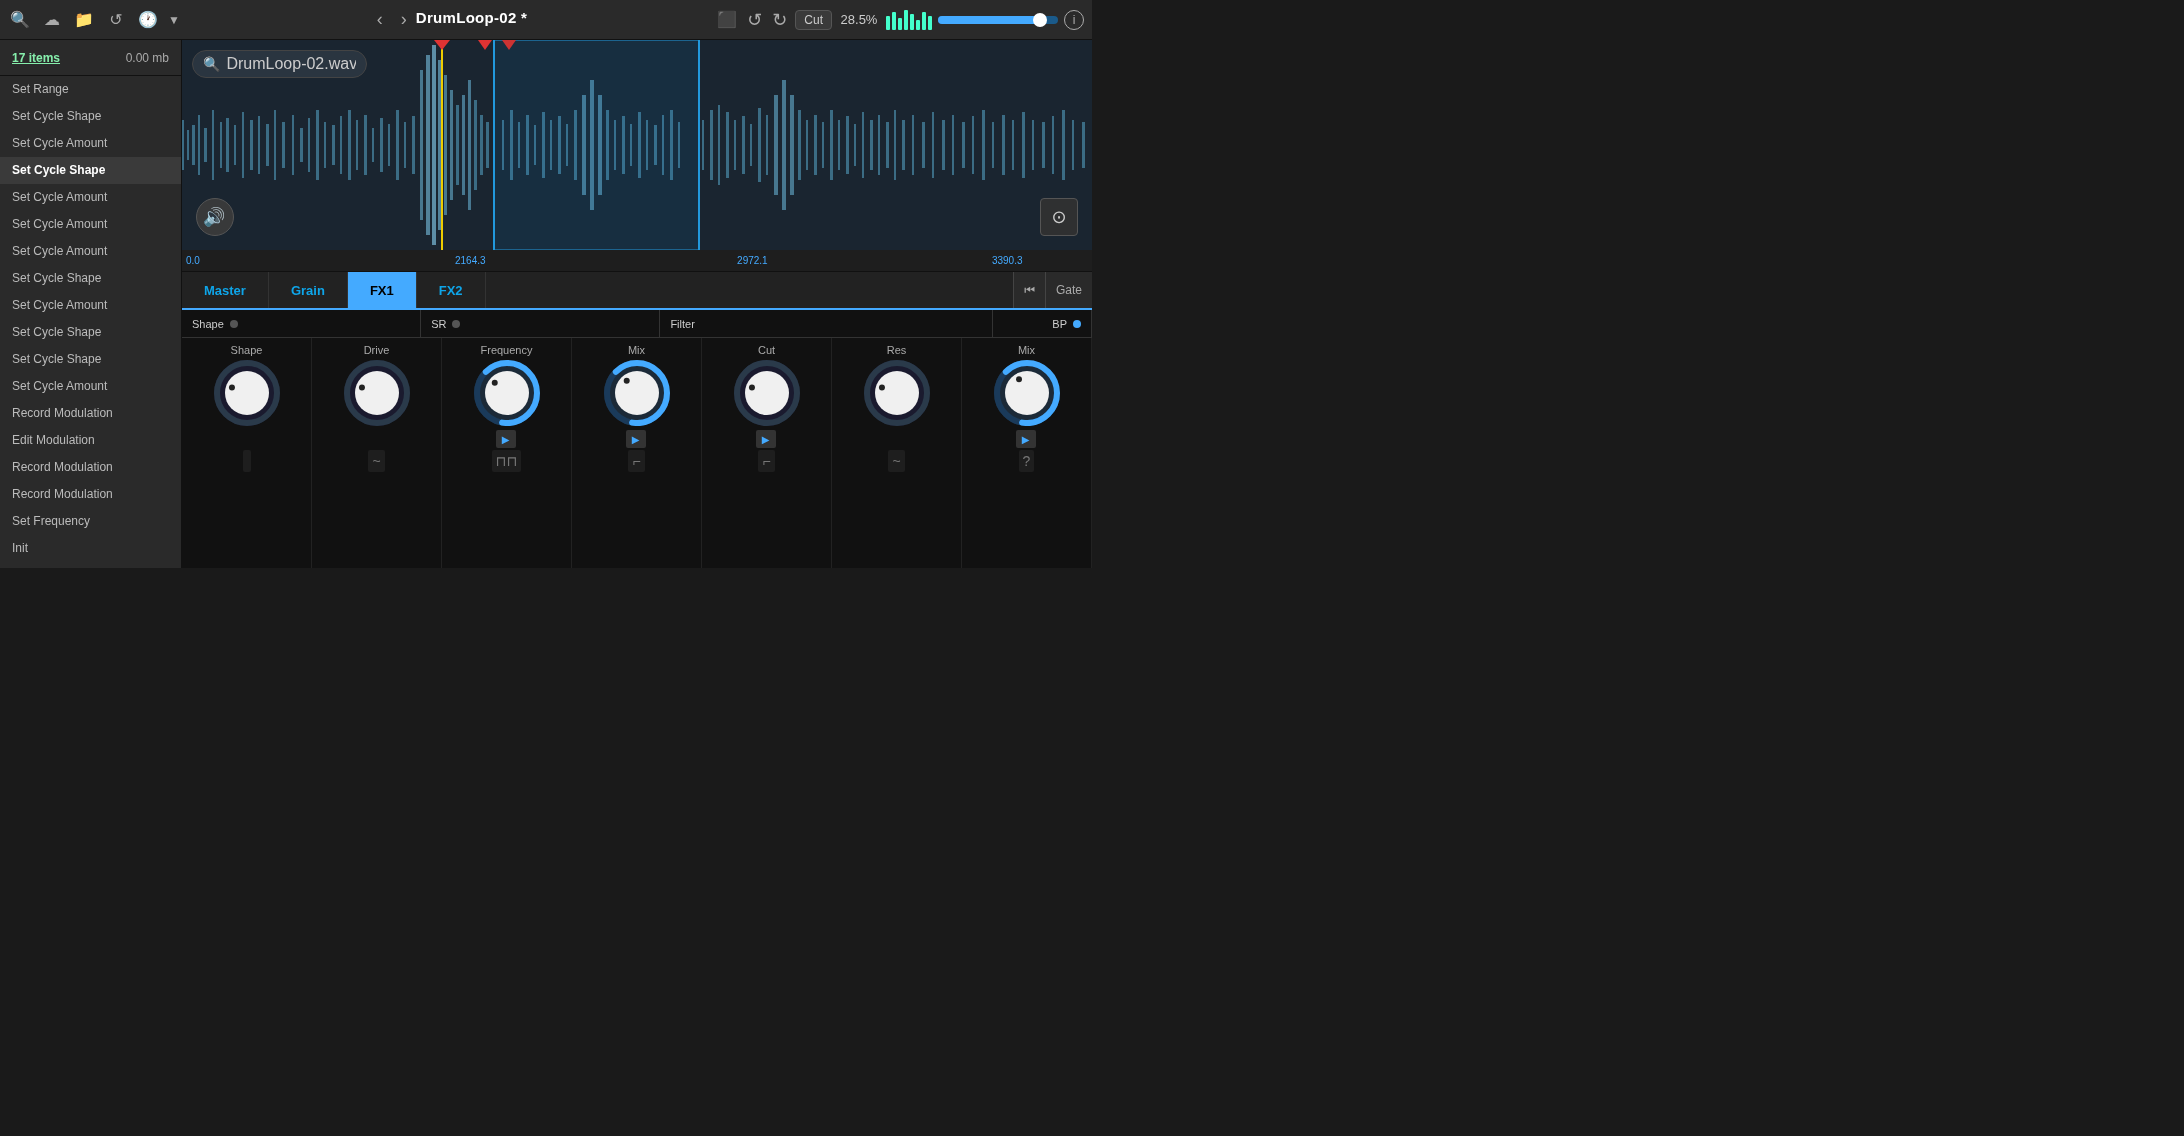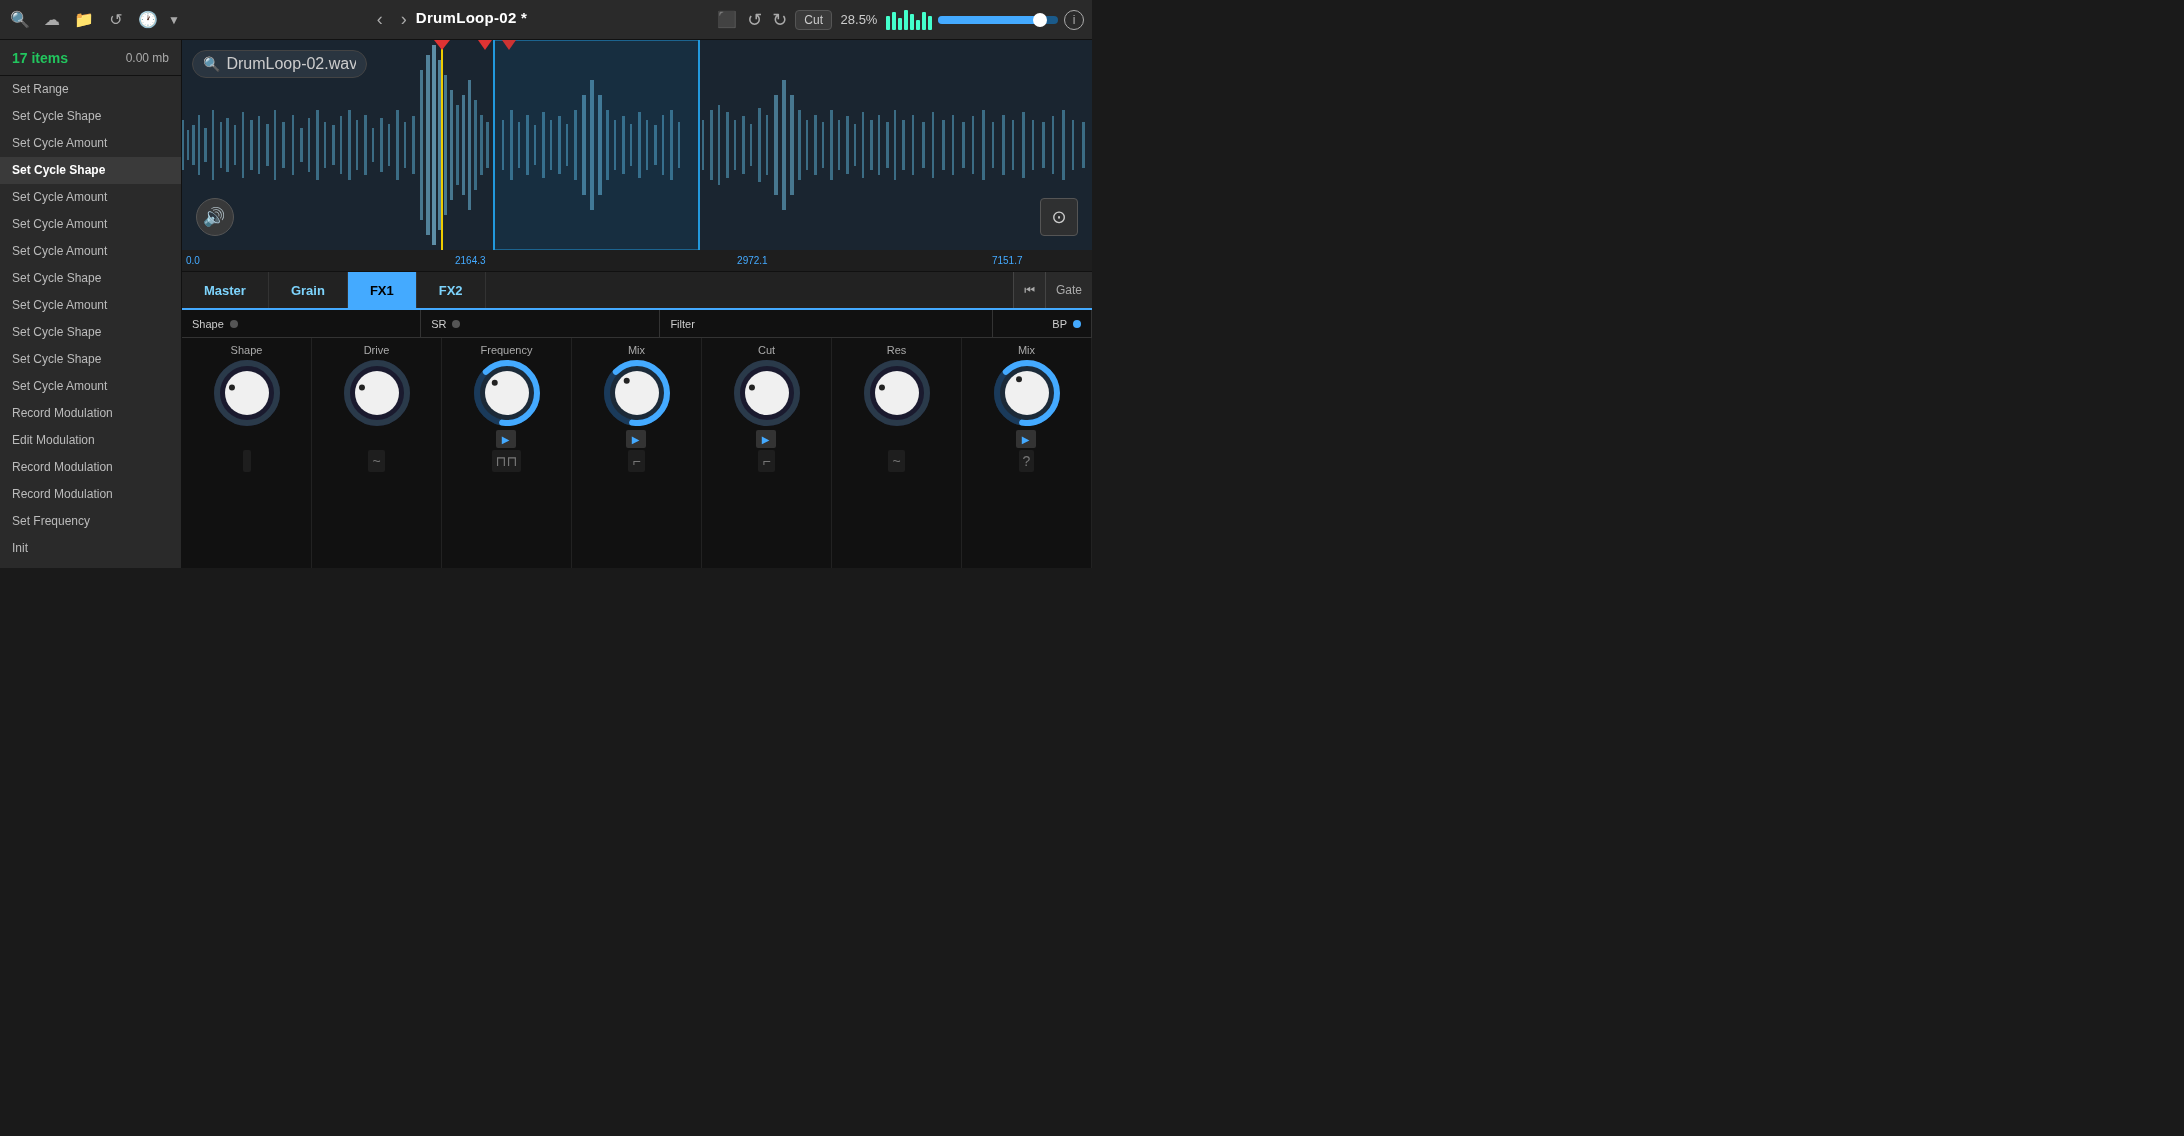--- a/index.html
+++ b/index.html
@@ -130,21 +130,21 @@
       overflow: hidden;
     }
     .sidebar-header {
       display: flex;
       justify-content: space-between;
       align-items: center;
       padding: 6px 12px;
       border-bottom: 1px solid #111;
       height: 36px;
     }
-    .sidebar-count { color: #22c55e; font-size: 14px; font-weight: 600; }
+    .sidebar-count { color: #86efac; font-size: 12px; font-weight: 600; text-decoration: underline; }
     .sidebar-size { color: #aaa; font-size: 12px; }
     .sidebar-list {
       flex: 1;
       overflow-y: auto;
     }
     .sidebar-item {
       padding: 6px 12px;
       font-size: 12px;
       cursor: pointer;
       border-bottom: 1px solid transparent;
@@ -256,21 +256,21 @@
       border-bottom: 2px solid #4af;
       flex-shrink: 0;
     }
     .tab {
       padding: 0 22px;
       display: flex;
       align-items: center;
       font-size: 13px;
       font-weight: 600;
       cursor: pointer;
-      color: #7dd3fc;
+      color: #0ea5e9;
       border-right: 1px solid #333;
     }
     .tab.active {
       background: #4af;
       color: #000;
     }
     .tab-spacer { flex: 1; }
     .tab-btn {
       display: flex;
       align-items: center;
@@ -621,21 +621,21 @@
       </svg>
 
       <div class="speaker-btn">🔊</div>
       <div class="loop-btn">⊙</div>
     </div>
 
     <div class="timeline-bar">
       <span class="timeline-marker" style="left:4px;">0.0</span>
       <span class="timeline-marker" style="left:30%;">2164.3</span>
       <span class="timeline-marker" style="left:61%;">2972.1</span>
-      <span class="timeline-marker" style="left:89%;">7151.7</span>
+      <span class="timeline-marker" style="left:89%;">3390.3</span>
     </div>
 
     <div class="tab-bar" id="tab-bar">
     <div class="tab">Master</div>
         <div class="tab">Grain</div>
         <div class="tab active">FX1</div>
         <div class="tab">FX2</div>
         <div class="tab-spacer"></div>
         <div class="tab-btn">⏮</div>
         <div class="tab-btn">Gate</div>

